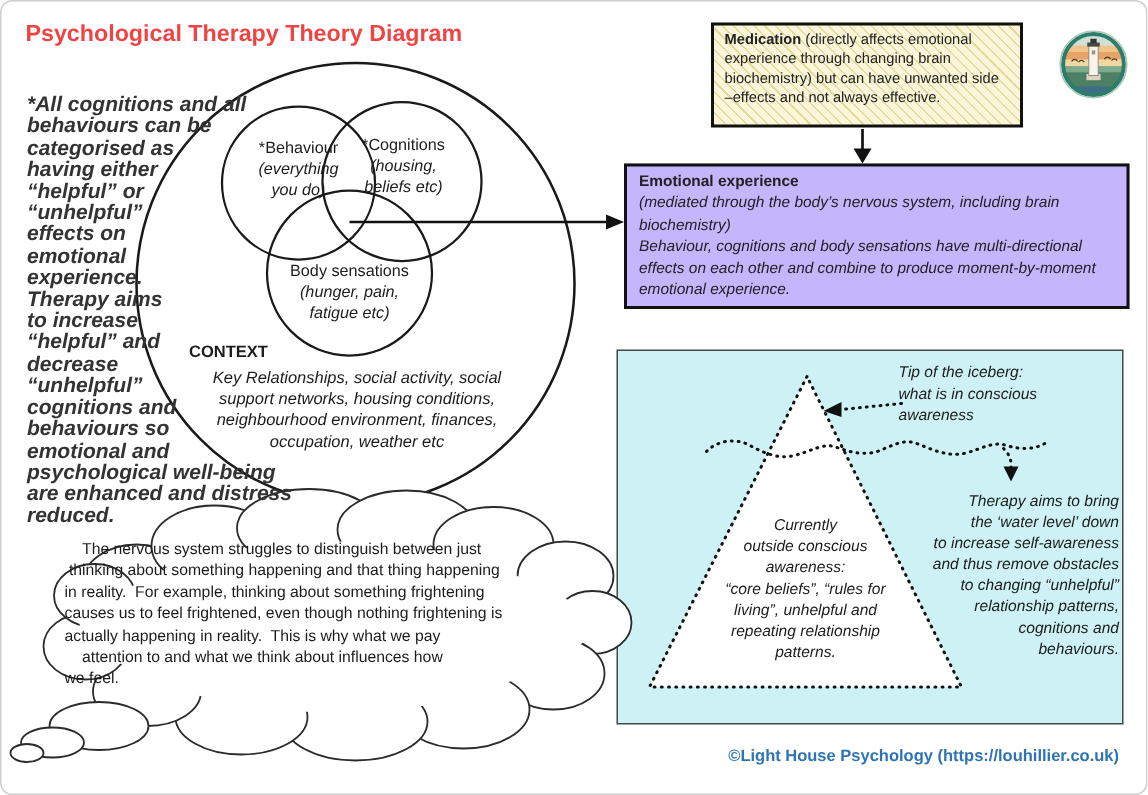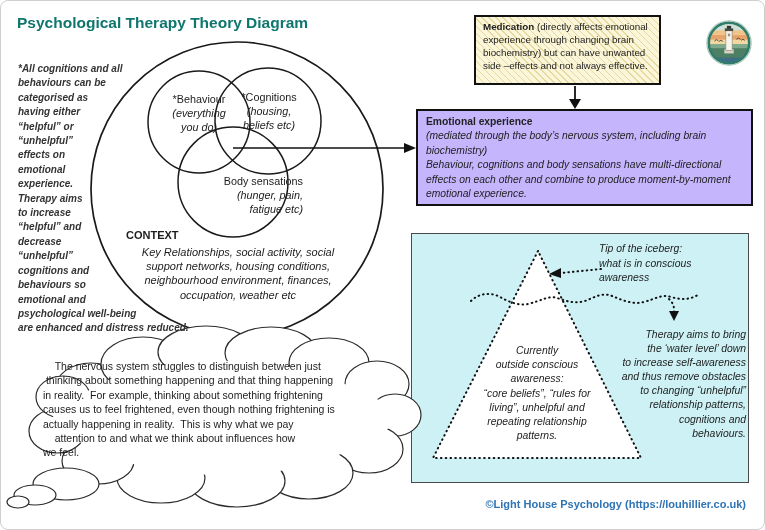--- a/index.html
+++ b/index.html
@@ -7,35 +7,35 @@
     position:relative;width:765px;height:530px;background:#ffffff;
     font-family:"Liberation Sans", sans-serif;color:#262626;overflow:hidden;
     border:1px solid #cfcfcf;border-radius:8px;box-sizing:border-box;
   }
   .abs{position:absolute;}
   .pre{white-space:pre-line;font-style:italic;}
   .prew{white-space:pre-wrap;}
   .z1{z-index:1;}
   #overlay{position:absolute;left:0;top:0;width:765px;height:530px;z-index:2;pointer-events:none;}
 
-  .title{left:16px;top:13px;font-size:15.5px;font-weight:bold;color:#0f766e;z-index:3;}
-  .left-note{left:17px;top:61px;width:210px;font-size:10px;font-style:italic;font-weight:600;
+  .title{left:16px;top:13px;font-size:15.5px;font-weight:bold;color:#ef4444;z-index:3;}
+  .left-note{left:17px;top:61px;width:210px;font-size:14px;font-style:italic;font-weight:600;
              line-height:14.4px;color:#333;z-index:3;}
 
   .venn-label{text-align:center;z-index:3;font-size:10.8px;line-height:13.8px;color:#1c1c1c;}
   .venn-label .vt{font-weight:normal;}
   .lbl-behaviour{left:146px;top:92px;width:104px;}
   .lbl-cognitions{left:218px;top:90px;width:100px;}
-  .lbl-body{left:162px;top:174px;width:140px;text-align:right;}
+  .lbl-body{left:162px;top:174px;width:140px;}
 
   .context-title{left:125px;top:228px;font-size:11px;font-weight:bold;color:#1c1c1c;z-index:3;text-align:center;}
   .context-body{left:102px;top:244px;width:270px;text-align:center;font-size:11px;
                 line-height:14.2px;color:#1c1c1c;z-index:3;}
 
-  .medication-box{left:473px;top:14px;width:187px;height:70px;box-sizing:border-box;
+  .medication-box{left:473px;top:14px;width:208px;height:70px;box-sizing:border-box;
       border:2px solid #111;padding:4px 7px;font-size:9.8px;line-height:12.9px;color:#222;z-index:1;
       background-color:#fbf6d9;
       background-image:repeating-linear-gradient(45deg, rgba(205,183,90,0.45) 0px, rgba(205,183,90,0.45) 1px, transparent 1px, transparent 5px);}
   .emotional-box{left:415px;top:108px;width:337px;height:97px;box-sizing:border-box;
       border:2px solid #111;background:#c4b5fd;padding:4px 8px;font-size:10.3px;
       line-height:14.4px;color:#222;z-index:1;}
   .emotional-box .bt{font-weight:bold;}
 
   .iceberg-panel{left:410px;top:232px;width:338px;height:250px;box-sizing:border-box;
       border:1px solid #4a4a4a;background:#cdf1f4;z-index:1;}

